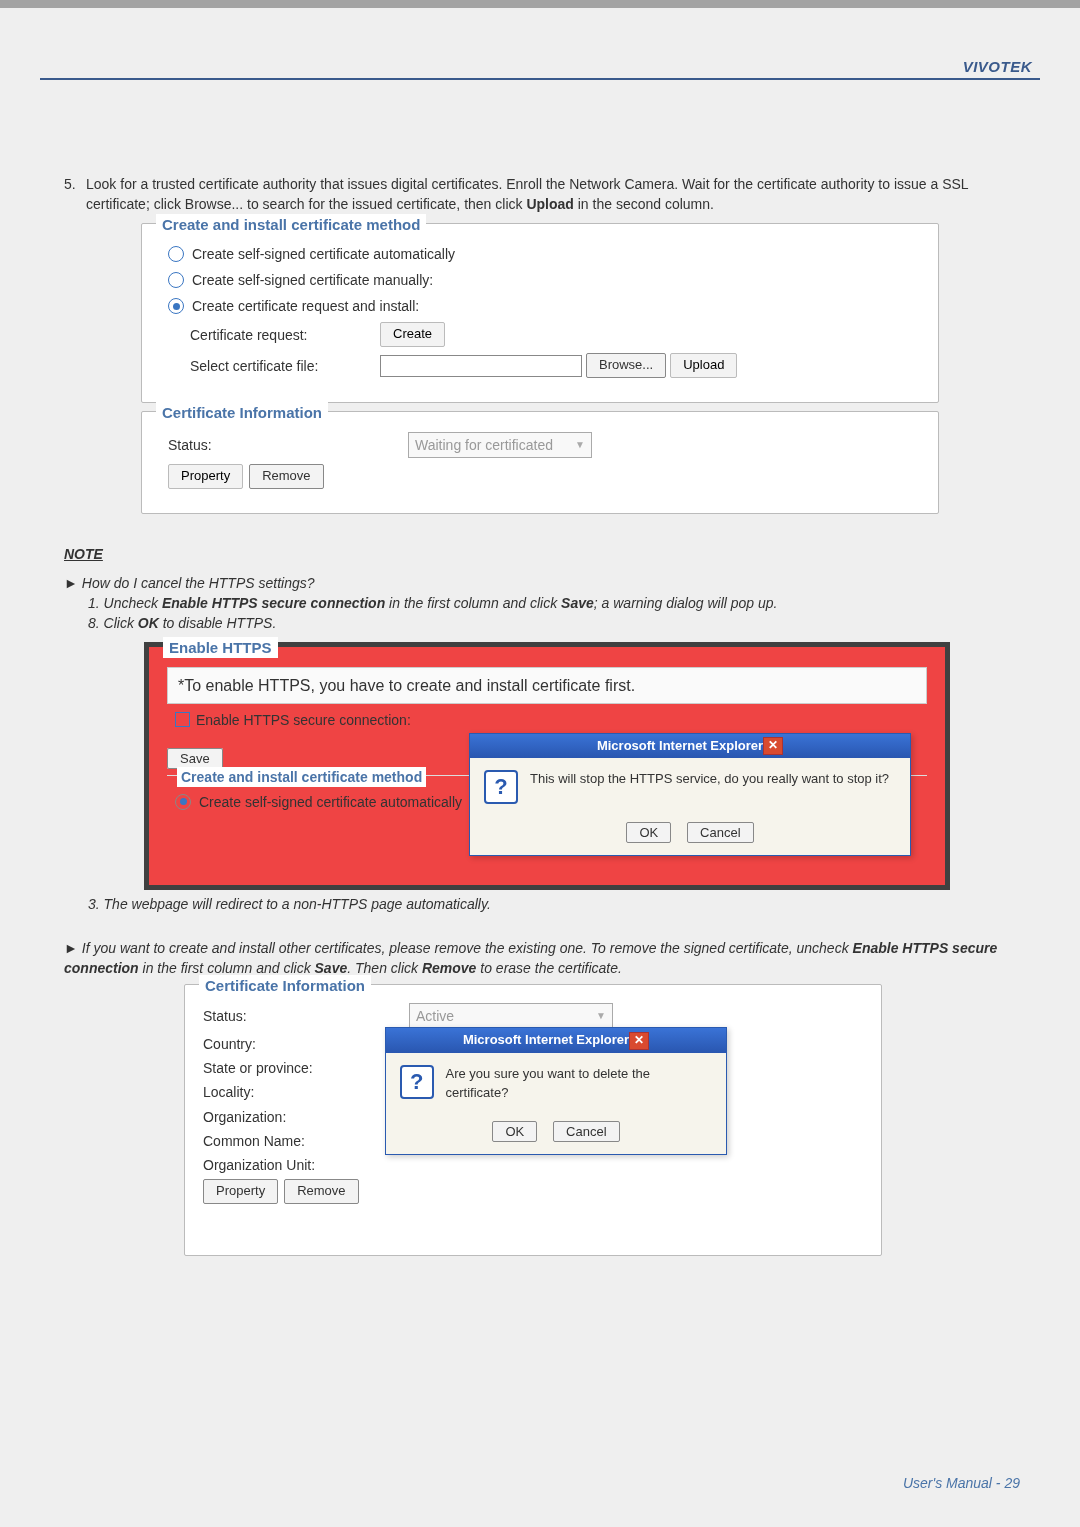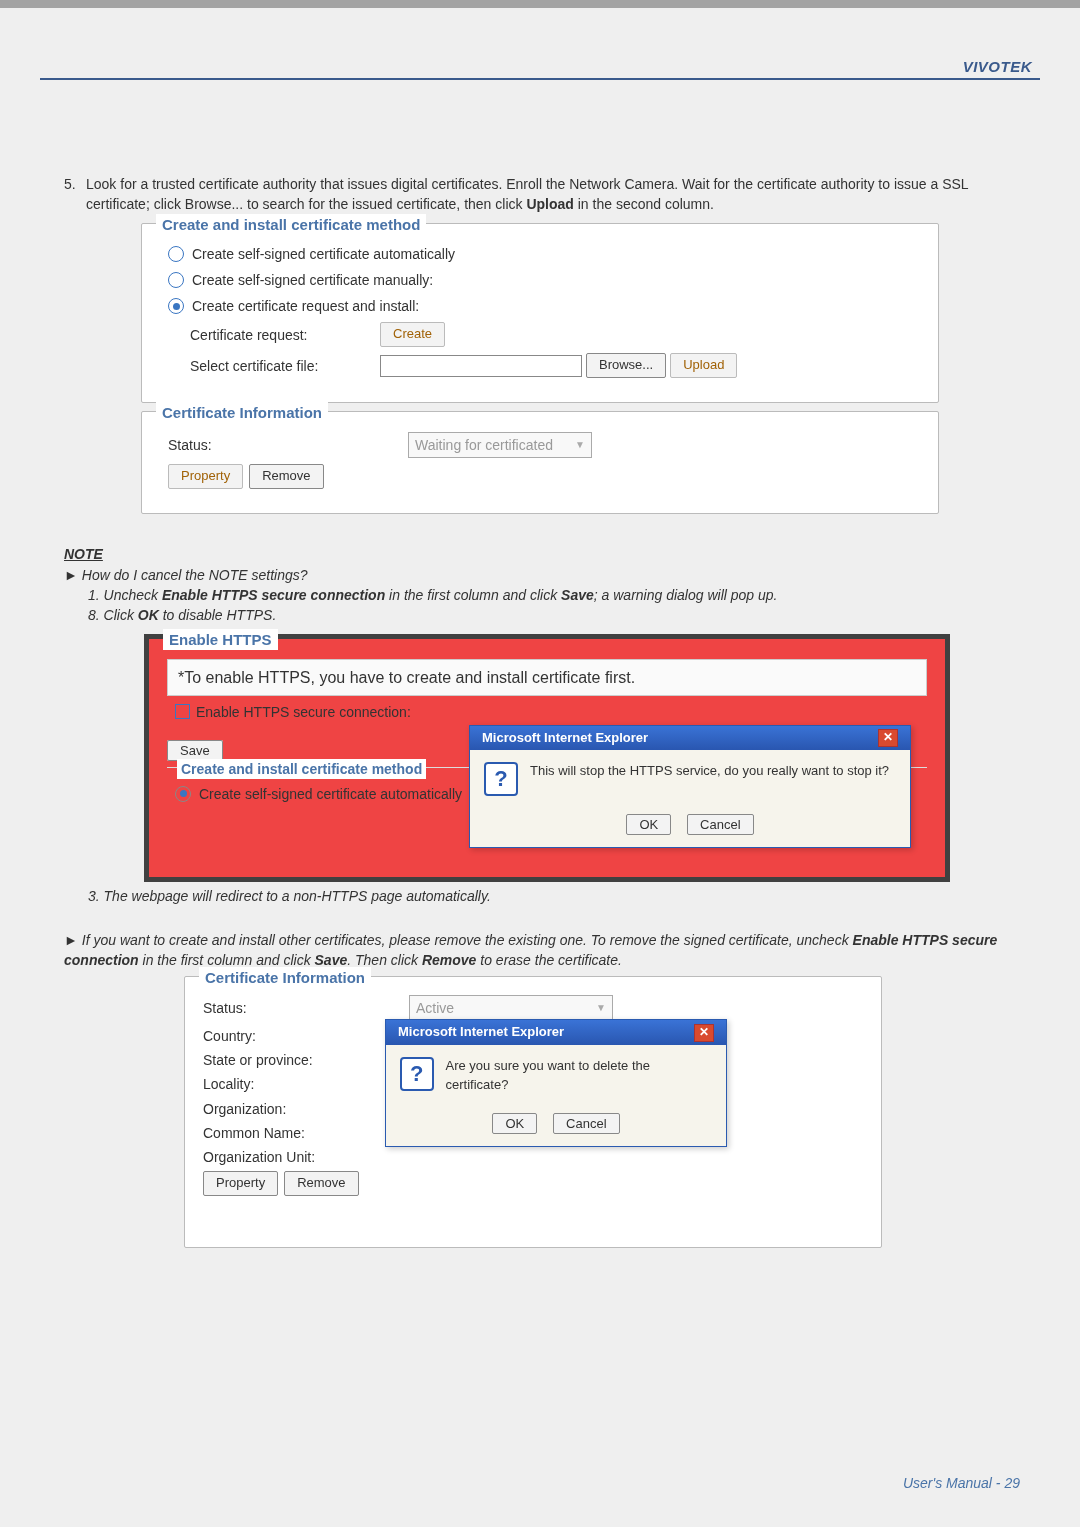--- a/index.html
+++ b/index.html
@@ -4,37 +4,37 @@
 <style>
 body{margin:0;padding:0;font-family:Arial,Helvetica,sans-serif;font-size:14px;color:#333;background:#efefef}
 .page{width:1080px;min-height:1527px;margin:0 auto;background:#efefef;position:relative}
 .blueband{height:60px;background:#efefef;position:relative;border-top:8px solid #a3a3a3}
 .blueline{position:absolute;top:48px;left:40px;right:40px;height:22px;background:#efefef;border-bottom:2px solid #3a5a8c}
 .brand{position:absolute;right:48px;top:50px;font-weight:bold;font-style:italic;color:#3a5a8c;font-size:15px;letter-spacing:.5px}
 .content{padding:100px 64px 40px 64px;line-height:1.45}
 .para{margin:6px 0 2px 0}
 .num{display:flex}
 .num .n{width:22px;flex-shrink:0}
-.noteline{text-decoration:underline;font-style:italic;font-weight:bold;margin-top:30px;}
+.noteline{text-decoration:underline;font-style:italic;font-weight:bold;margin-top:30px;margin-bottom:8px}
 .italic{font-style:italic}
 .fieldset{border:1px solid #bbb;border-radius:2px;margin:8px auto;width:760px;background:#fff;padding:14px 18px 18px 18px;position:relative}
 .legend{position:absolute;top:-10px;left:14px;background:#fff;padding:0 6px;color:#4a74a8;font-weight:bold;font-size:15px}
 .row{display:flex;align-items:center;margin:6px 8px;font-size:14px}
 .radio{width:14px;height:14px;border:1.5px solid #3a76c2;border-radius:50%;margin-right:8px;display:inline-flex;align-items:center;justify-content:center}
 .radio.sel::after{content:"";width:7px;height:7px;background:#3a76c2;border-radius:50%}
 .indent{margin-left:30px}
 .lbl{width:190px}
 .btn{border:1px solid #888;background:#f3f3f3;padding:2px 12px;border-radius:2px;font-size:13px;cursor:pointer}
-.btn.dis{color:#a16207;border-color:#bbb}
+.btn.dis{color:#000000;border-color:#bbb}
 .input{border:1px solid #888;height:20px;width:200px;background:#fff;margin-right:4px}
 .select{border:1px solid #aaa;background:#f8f8f8;padding:2px 6px;width:170px;color:#999;display:flex;align-items:center;justify-content:space-between}
 .chev{font-size:10px;color:#aaa}
 .screenbox{border:5px solid #404040;width:760px;margin:8px 0 4px 80px;background:#ef4444;position:relative}
 .dialog{border:1px solid #2a5ab0;background:#f6f4ec;width:430px;position:absolute;box-shadow:2px 2px 6px rgba(0,0,0,.2)}
-.dlgtitle{background:linear-gradient(#3a73d6,#2956b0);color:#fff;font-weight:bold;font-size:13px;padding:3px 12px;display:flex;justify-content:space-between;align-items:center}
+.dlgtitle{background:linear-gradient(#3a73d6,#2956b0);color:#fff;font-weight:bold;font-size:13px;padding:3px 12px;display:flex;justify-content:center;align-items:center}
 .dlgclose{width:18px;height:16px;background:#d94a2f;border:1px solid #a33;color:#fff;display:flex;align-items:center;justify-content:center;font-size:12px;font-weight:bold}
 .dlgbody{padding:12px 14px;font-size:13px;display:flex;align-items:flex-start;gap:12px}
 .qicon{width:30px;height:30px;border:2px solid #2a5ab0;border-radius:4px;background:#fff;color:#2a5ab0;font-weight:bold;font-size:22px;display:flex;align-items:center;justify-content:center}
 .dlgbtns{text-align:center;padding:6px 0 12px 0}
 .dlgbtns .btn{width:72px;margin:0 6px}
 .footer{position:absolute;bottom:36px;right:60px;font-style:italic;color:#4a74a8;font-size:14px}
 .chk{width:13px;height:13px;border:1.5px solid #3a76c2;margin-right:6px;display:inline-block;vertical-align:middle}
 .fieldset2{border:1px solid #bbb;border-radius:2px;margin:6px auto;width:660px;background:#fff;padding:14px 18px 16px 18px;position:relative}
 .fieldset2 .legend{font-size:15px}
 .srow{display:flex;align-items:center;margin:4px 0;font-size:14px}
@@ -96,21 +96,21 @@
       </div>
       <div class="row">
         <span class="btn dis">Property</span>
         <span class="btn" style="margin-left:6px">Remove</span>
       </div>
     </div>
 
     <div class="noteline">NOTE</div>
 
     <div class="italic">
-      <div><span class="arrow">►</span><span>How do I cancel the NOTE settings?</span></div>
+      <div><span class="arrow">►</span><span>How do I cancel the HTTPS settings?</span></div>
       <div style="margin-left:24px"><span>1. Uncheck </span><b>Enable HTTPS secure connection</b><span> in the first column and click </span><b>Save</b><span>; a warning dialog will pop up.</span></div>
       <div style="margin-left:24px"><span>8. Click </span><b>OK</b><span> to disable HTTPS.</span></div>
     </div>
 
     <div class="screenbox" style="padding:14px 18px 4px 18px;height:220px">
       <div class="legend" style="color:#4a74a8">Enable HTTPS</div>
       <div style="border:1px solid #ccc;background:#fafafa;padding:6px 10px;margin:6px 0;font-size:16px">*To enable HTTPS, you have to create and install certificate first.</div>
       <div class="row">
           <span class="chk"></span>
           <span>Enable HTTPS secure connection:</span>

